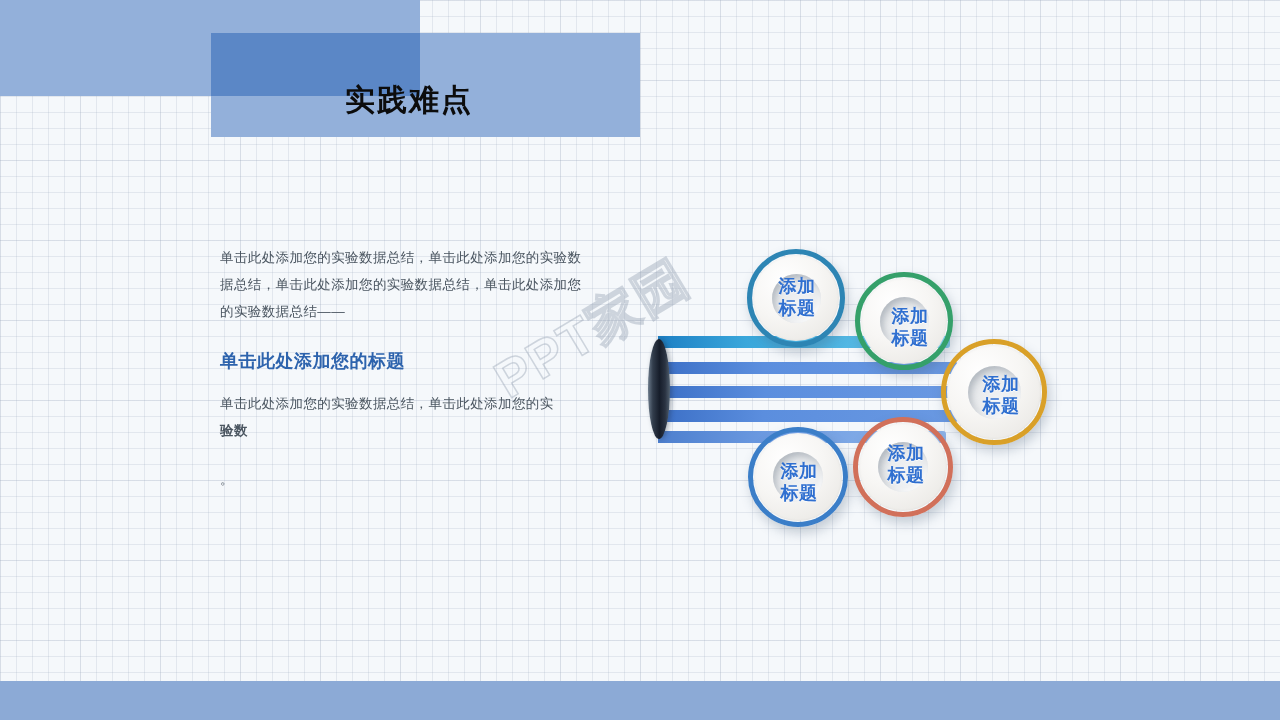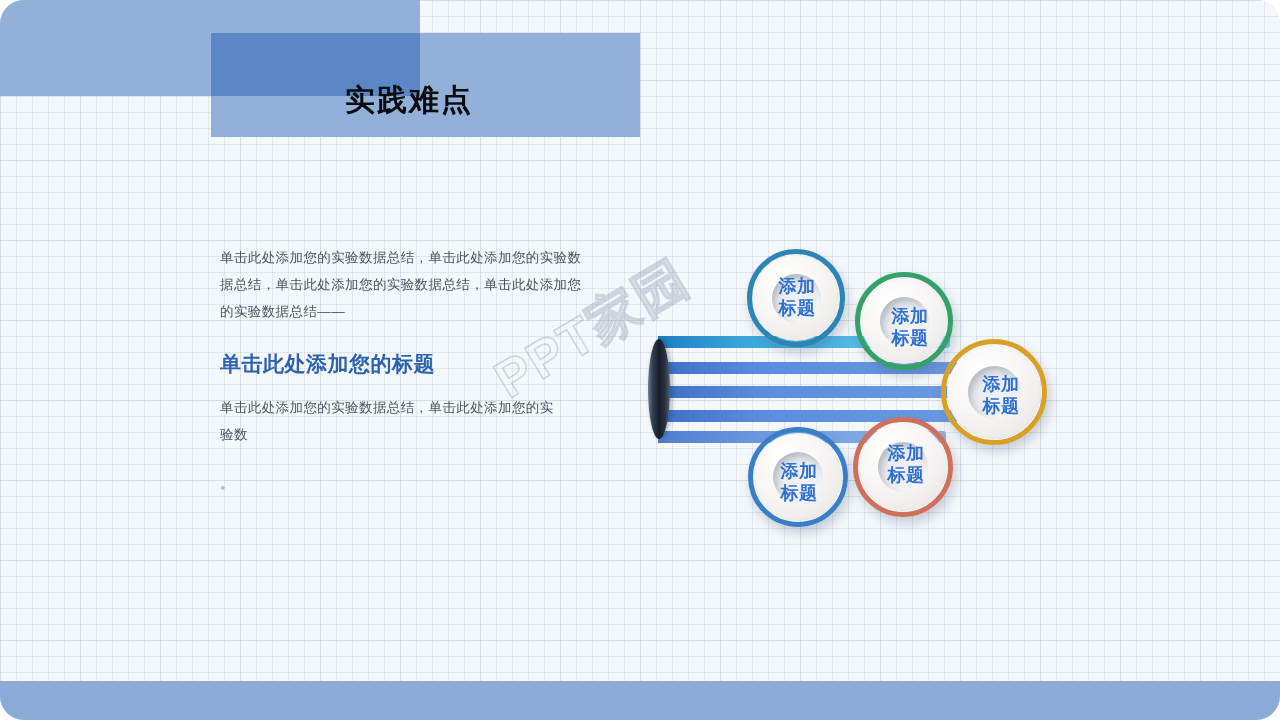--- a/index.html
+++ b/index.html
@@ -12,21 +12,20 @@
     overflow: hidden;
     font-family: "Liberation Sans", "DejaVu Sans", sans-serif;
   }
 
   #slide {
     position: relative;
     width: 1280px;
     height: 720px;
     background-color: #e5e5e5;
     overflow: hidden;
-    border-radius: 24px;
   }
 
   
   .grid-bg {
     position: absolute;
     left: 0; top: 0;
     width: 1280px; height: 720px;
     background-color: #f5f8fb;
     background-image:
       linear-gradient(to right, rgba(150,165,185,0.20) 1px, transparent 1px),
@@ -109,21 +108,21 @@
   }
   .para-body {
     font-size: 13.5px;
     color: #4a5560;
     line-height: 2.0;
     letter-spacing: 0.4px;
     margin: 0;
   }
   #sub-heading {
     margin: 24px 0 0 0;
-    font-size: 21px;
+    font-size: 18px;
     font-weight: bold;
     color: #2d63ad;
     letter-spacing: 0.5px;
     line-height: 1.4;
   }
   #para-2 {
     margin-top: 16px;
     font-family: Liberation Serif, serif;
   }
   #para-3 {
@@ -244,21 +243,21 @@
 
   <div class="hdr-block" id="hdr-rect-1"></div>
   <div class="hdr-block" id="hdr-rect-2"></div>
   <div class="hdr-block" id="hdr-rect-overlap"></div>
   <div id="slide-title">实践难点</div>
 
   <div id="text-column">
     <p class="para-body">单击此处添加您的实验数据总结，单击此处添加您的实验数据总结，单击此处添加您的实验数据总结，单击此处添加您的实验数据总结——</p>
     <div id="sub-heading">单击此处添加您的标题</div>
     <p class="para-body" id="para-2">单击此处添加您的实验数据总结，单击此处添加您的实</p>
-    <p class="para-body" id="para-2b" style="margin:0;">验数</p>
+    <p class="para-body" id="para-2b" style="margin:0;font-weight:bold;">验数</p>
     <p class="para-body" id="para-3">。</p>
   </div>
 
   <div id="watermark">PPT家园</div>
 
   <div id="funnel">
     <div class="ray" id="ray-0"></div>
     <div class="ray" id="ray-1"></div>
     <div class="ray" id="ray-2"></div>
     <div class="ray" id="ray-3"></div>

